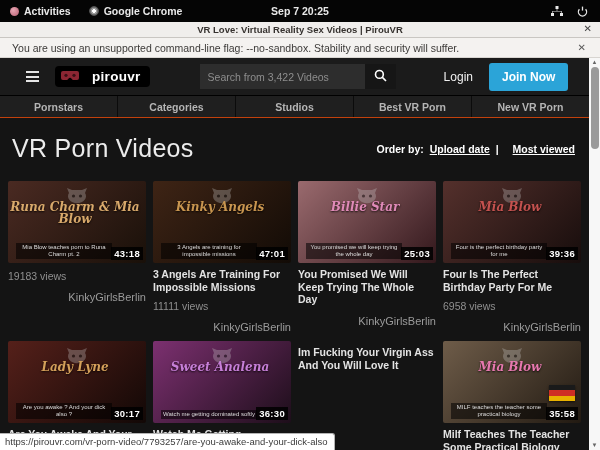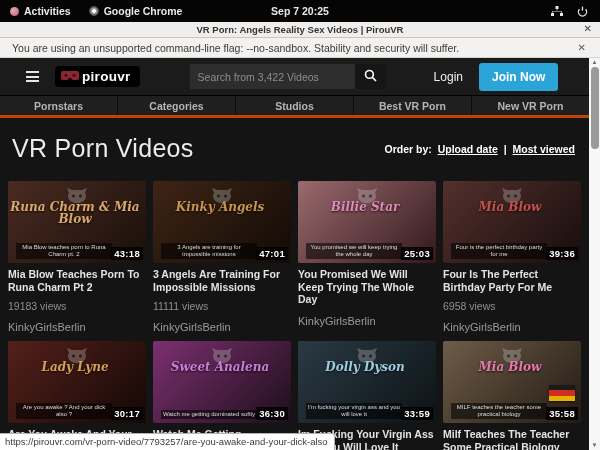--- a/index.html
+++ b/index.html
@@ -36,34 +36,34 @@
   
   .scrollbar { position:absolute; top:0; right:0; width:11px; height:392px; background:#f7f7f7; }
   .scroll-arrow { width:11px; height:9px; text-align:center; font-size:6px; color:#666; line-height:9px; cursor:pointer; }
   .scroll-arrow.down { position:absolute; bottom:0; }
   .scroll-thumb { position:absolute; top:9px; left:1.5px; width:8px; height:82px; background:#9a9a9a; border-radius:4px; cursor:grab; }
 
   
   .navbar { height:38px; background:#1b1b1b; display:flex; align-items:center; border-bottom:1px solid #000; }
   .burger { margin-left:26px; cursor:pointer; display:flex; flex-direction:column; gap:2.5px; }
   .burger span { display:block; width:13px; height:2px; background:#e6e6e6; }
-  .logo { margin-left:16px; background:#000; border-radius:4px; padding:3px 9px 3px 6px; display:flex; align-items:center; gap:3px; cursor:pointer; }
+  .logo { margin-left:16px; background:#000; border-radius:4px; padding:3px 9px 3px 6px; display:flex; align-items:center; gap:13px; cursor:pointer; }
   .logo-glyph svg { display:block; }
   .logo-text { color:#fff; font-size:13.5px; font-weight:bold; letter-spacing:.3px; }
   .searchwrap { margin-left:50px; display:flex; align-items:stretch; height:25px; }
   .searchinput { width:165px; background:#2d2d2d; border:none; outline:none; color:#cfcfcf;
     font-size:10.5px; padding:0 8px; font-family:"Liberation Sans",sans-serif; }
   .searchinput::placeholder { color:#8d8d8d; }
   .searchbtn { width:31px; background:#161616; border:none; display:flex; align-items:center; justify-content:center; cursor:pointer; }
   .login { margin-left:48px; color:#f0f0f0; font-size:12px; cursor:pointer; }
   .joinbtn { margin-left:16px; margin-right:20px; border:none; color:#fff; font-size:12px; font-weight:bold;
     padding:7px 13px; border-radius:3px; cursor:pointer; font-family:"Liberation Sans",sans-serif; }
 
   
-  .menu { height:22px; display:flex; background:#1e1e1e; border-bottom:3px solid #c2410c;text-align:center; }
+  .menu { height:22px; display:flex; background:#1e1e1e; border-bottom:1px solid #c2410c;text-align:center; }
   .menu-item { flex:1; display:flex; align-items:center; justify-content:center; color:#b5b5b5;
     font-size:10.5px; font-weight:bold; background:#1f1f1f; border-right:1px solid #0b0b0b; cursor:pointer; }
   .menu-item:last-child { border-right:none; }
 
   
   .pagehead { display:flex; align-items:center; padding:16px 14px 0 12px; }
   .pagetitle { color:#ececec; font-size:25px; font-weight:400; letter-spacing:.3px; }
   .orderby { margin-left:auto; color:#fff; font-size:10.5px; font-weight:bold; white-space:nowrap; }
   .orderby a { color:#fff; text-decoration:underline; cursor:pointer; }
   .orderby .sep { text-decoration:none; }
@@ -78,21 +78,21 @@
     text-shadow:0 1px 2px rgba(0,0,0,.8); }
   .caption { position:absolute; bottom:4px; left:8px; right:34px; text-align:center; font-size:6px; line-height:7px;
     color:#ddd; background:rgba(0,0,0,.55); padding:1px 2px; }
   .duration { position:absolute; bottom:3px; right:3px; background:rgba(0,0,0,.85); color:#fff;
     font-size:9.5px; font-weight:bold; padding:1px 3px; letter-spacing:.3px; }
   .flag { position:absolute; bottom:22px; right:6px; width:26px; height:16px; box-shadow:0 1px 2px rgba(0,0,0,.6); }
   .flag div { height:33.33%; }
   .flag .f1 { background:#1a1a1a; } .flag .f2 { background:#cf2e24; } .flag .f3 { background:#e8b100; }
   .vtitle { margin-top:5px; color:#e3e3e3; font-size:10.5px; font-weight:bold; line-height:12.5px; }
   .views { margin-top:7px; color:#8f8f8f; font-size:10.5px; min-height:11px; }
-  .studio { margin-top:9px; color:#9b9b9b; font-size:11px; min-height:11px; }
+  .studio { margin-top:9px; color:#9b9b9b; font-size:11px; min-height:11px;text-align:right; }
 
   
   .statusbar { position:absolute; left:0; bottom:0; background:#fff; border:1px solid #b4b4b4; border-left:none; border-bottom:none;
     font-size:9.5px; color:#3c3c3c; padding:2px 6px 3px 5px; white-space:nowrap; border-top-right-radius:3px;margin-top:18px; }
 </style>
 </head>
 <body>
 
 <div class="sysbar">
   <div class="sys-left">
@@ -123,21 +123,21 @@
           <g stroke="#e8e8e8" stroke-width="1.3" fill="none">
             <path d="M2.4 3.2a4.1 4.1 0 1 0 6.2 0"></path>
             <line x1="5.5" y1="0.6" x2="5.5" y2="4.6"></line>
           </g>
         </svg>
     </span>
   </div>
 </div>
 
 <div class="titlebar">
-  <span class="wtitle">VR Porn: Angels Reality Sex Videos | PirouVR</span>
+  <span class="wtitle">VR Love: Virtual Reality Sex Videos | PirouVR</span>
   <span class="wclose">✕</span>
 </div>
 
 <div class="warnbar">
   <span class="msg">You are using an unsupported command-line flag: --no-sandbox. Stability and security will suffer.</span>
   <span class="wclose">✕</span>
 </div>
 
 <div class="viewport">
   <div class="content">
@@ -182,38 +182,37 @@
       <div class="menu-item">Best VR Porn</div>
       <div class="menu-item">New VR Porn</div>
     </div>
 
     <div class="pagehead">
       <h1 class="pagetitle">VR Porn Videos</h1>
       <div class="orderby">
         <span style="margin-left: 3px;">Order by:</span>
         <a style="margin-left: 3px;">Upload date</a>
         <span class="sep" style="margin-left: 3px;">|</span>
-        <a style="margin-left: 3px;">Most viewed</a>
+        <a style="margin-left: 11px;">Most viewed</a>
       </div>
     </div>
 
     <div class="grid">
 
       <div class="card">
         <div class="thumb" style="background: linear-gradient(135deg, rgb(74, 42, 34) 0%, rgb(25, 16, 9) 100%);">
           <svg class="watermark" viewBox="0 0 22 18">
               <path fill="#cfcfcf" d="M3 6 1 1l5 2h10l5-2-2 5a9 7 0 1 1-16 0z" opacity=".6"></path>
               <circle cx="7.5" cy="9" r="1.6" fill="#222"></circle>
               <circle cx="14.5" cy="9" r="1.6" fill="#222"></circle>
             </svg>
           <div class="overlayname" style="color: rgb(217, 169, 107);">Runa Charm &amp; Mia Blow</div>
           <div class="caption">Mia Blow teaches porn to Runa Charm pt. 2</div>
           <span class="duration">43:18</span>
         </div>
-        <div class="vtitle">Mia Blow Teaches Porn To Runa Charm Pt 2</div>
         <div class="views">19183 views</div>
         <div class="studio">KinkyGirlsBerlin</div>
       </div>
 
       <div class="card">
         <div class="thumb" style="background: linear-gradient(135deg, rgb(62, 36, 21) 0%, rgb(18, 11, 6) 100%);">
           <svg class="watermark" viewBox="0 0 22 18">
               <path fill="#cfcfcf" d="M3 6 1 1l5 2h10l5-2-2 5a9 7 0 1 1-16 0z" opacity=".6"></path>
               <circle cx="7.5" cy="9" r="1.6" fill="#222"></circle>
               <circle cx="14.5" cy="9" r="1.6" fill="#222"></circle>
@@ -282,30 +281,20 @@
             </svg>
           <div class="overlayname" style="color: rgb(199, 127, 216);">Sweet Analena</div>
           <div class="caption">Watch me getting dominated softly</div>
           <span class="duration">36:30</span>
         </div>
         <div class="vtitle">Watch Me Getting Dominated Softly</div>
 
       </div>
 
       <div class="card">
-        <div class="thumb" style="background: linear-gradient(135deg, rgb(42, 58, 68) 0%, rgb(13, 18, 22) 100%);">
-          <svg class="watermark" viewBox="0 0 22 18">
-              <path fill="#cfcfcf" d="M3 6 1 1l5 2h10l5-2-2 5a9 7 0 1 1-16 0z" opacity=".6"></path>
-              <circle cx="7.5" cy="9" r="1.6" fill="#222"></circle>
-              <circle cx="14.5" cy="9" r="1.6" fill="#222"></circle>
-            </svg>
-          <div class="overlayname" style="color: rgb(158, 205, 224);">Dolly Dyson</div>
-          <div class="caption">I'm fucking your virgin ass and you will love it</div>
-          <span class="duration">33:59</span>
-        </div>
         <div class="vtitle">Im Fucking Your Virgin Ass And You Will Love It</div>
 
       </div>
 
       <div class="card">
         <div class="thumb" style="background: linear-gradient(135deg, rgb(110, 92, 73) 0%, rgb(34, 26, 18) 100%);">
           <svg class="watermark" viewBox="0 0 22 18">
               <path fill="#cfcfcf" d="M3 6 1 1l5 2h10l5-2-2 5a9 7 0 1 1-16 0z" opacity=".6"></path>
               <circle cx="7.5" cy="9" r="1.6" fill="#222"></circle>
               <circle cx="14.5" cy="9" r="1.6" fill="#222"></circle>

